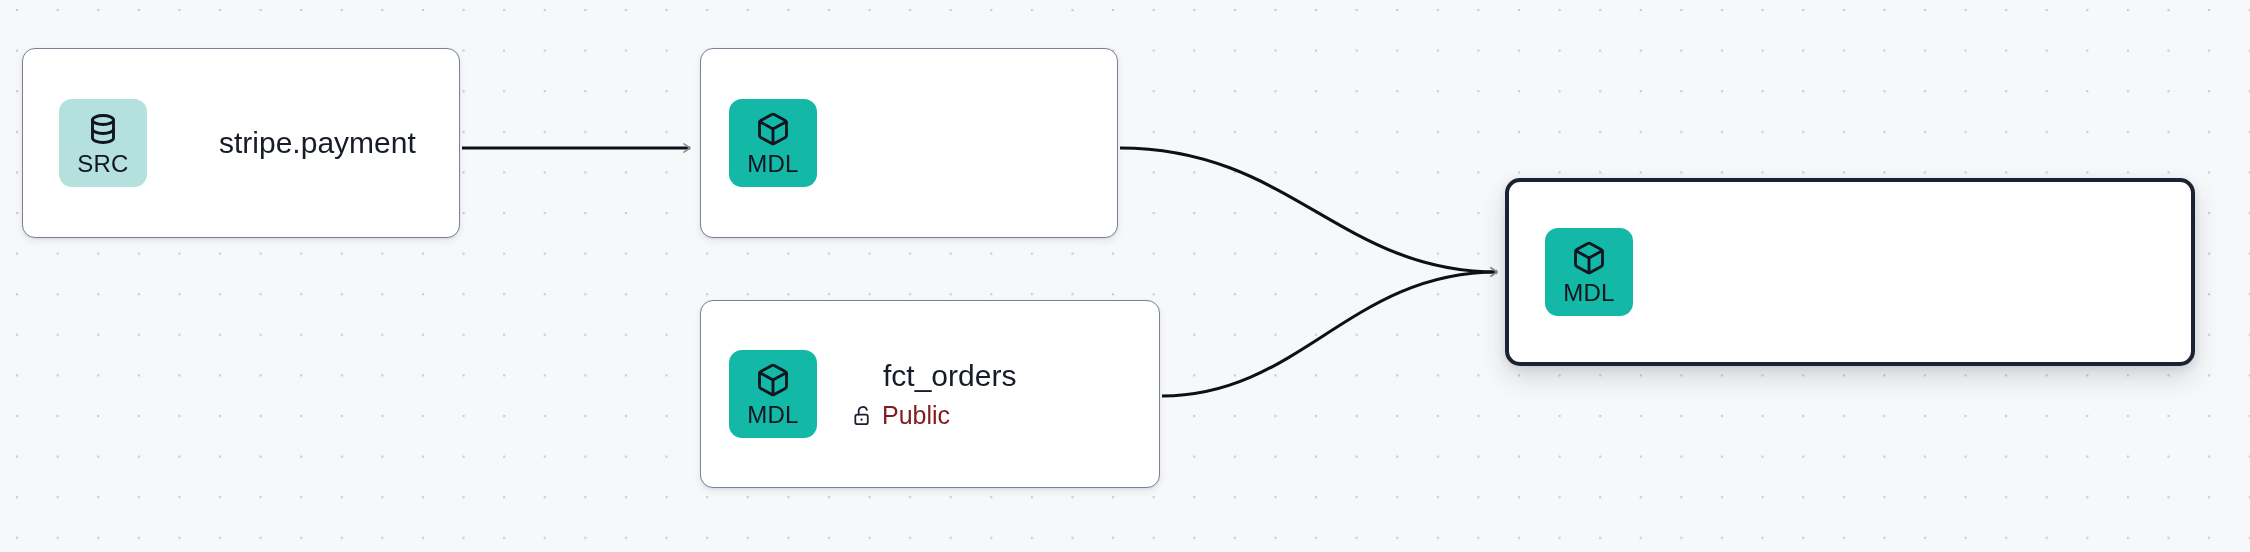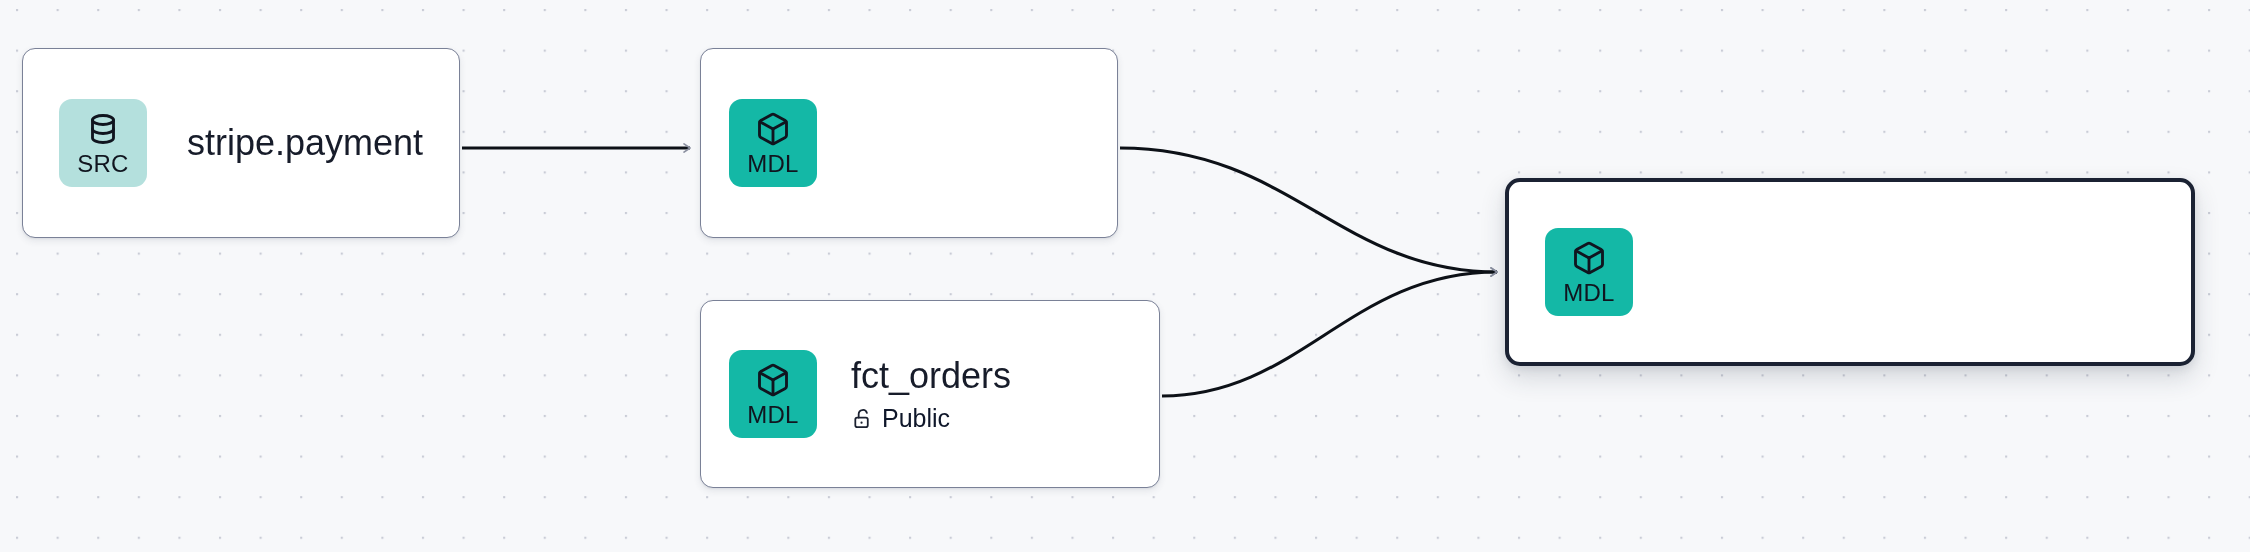--- a/index.html
+++ b/index.html
@@ -75,33 +75,34 @@
     margin-top: 4px;
   }
 
   
   .node-body {
     display: flex;
     flex-direction: column;
     justify-content: center;
   }
   .node-title {
-    font-size: 36px;
+    font-size: 30px;
     line-height: 1.12;
     color: #171c2a;
     white-space: nowrap;
+    margin-left: 32px;
   }
   .node-sub {
     display: flex;
     align-items: center;
     gap: 8px;
     margin-top: 9px;
     font-size: 25px;
     line-height: 1.1;
-    color: #0f172a;
+    color: #7f1d1d;
     white-space: nowrap;
   }
   .node-sub svg { display: block; flex: 0 0 auto; }
 
   
   #node-stripe-payment { left: 22px;   top: 48px;  width: 438px; height: 190px; padding-left: 36px; gap: 40px; }
   #node-stg-payments   { left: 700px;  top: 48px;  width: 418px; height: 190px; padding-left: 28px; gap: 34px; }
   #node-fct-orders     { left: 700px;  top: 300px; width: 460px; height: 188px; padding-left: 28px; gap: 34px; }
   #node-agg-journey    { left: 1505px; top: 178px; width: 690px; height: 188px; padding-left: 36px; gap: 36px; }
 </style>

